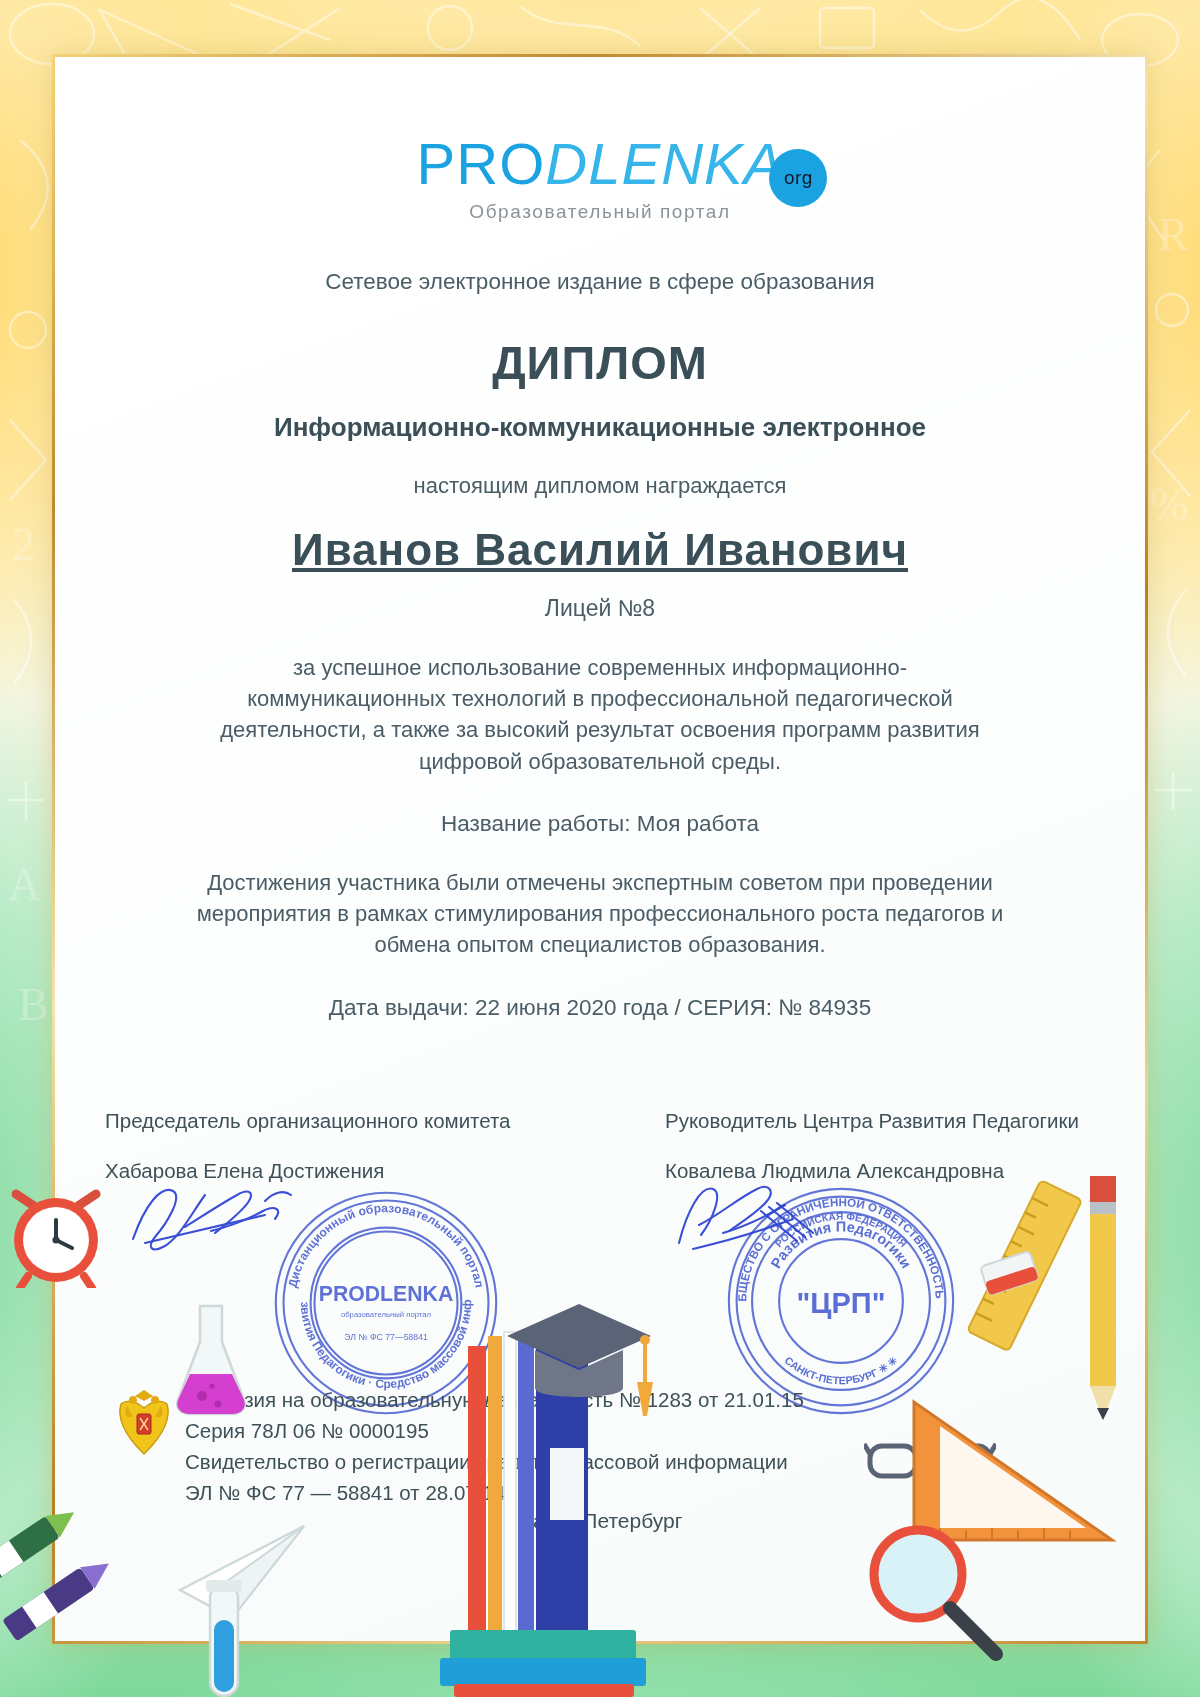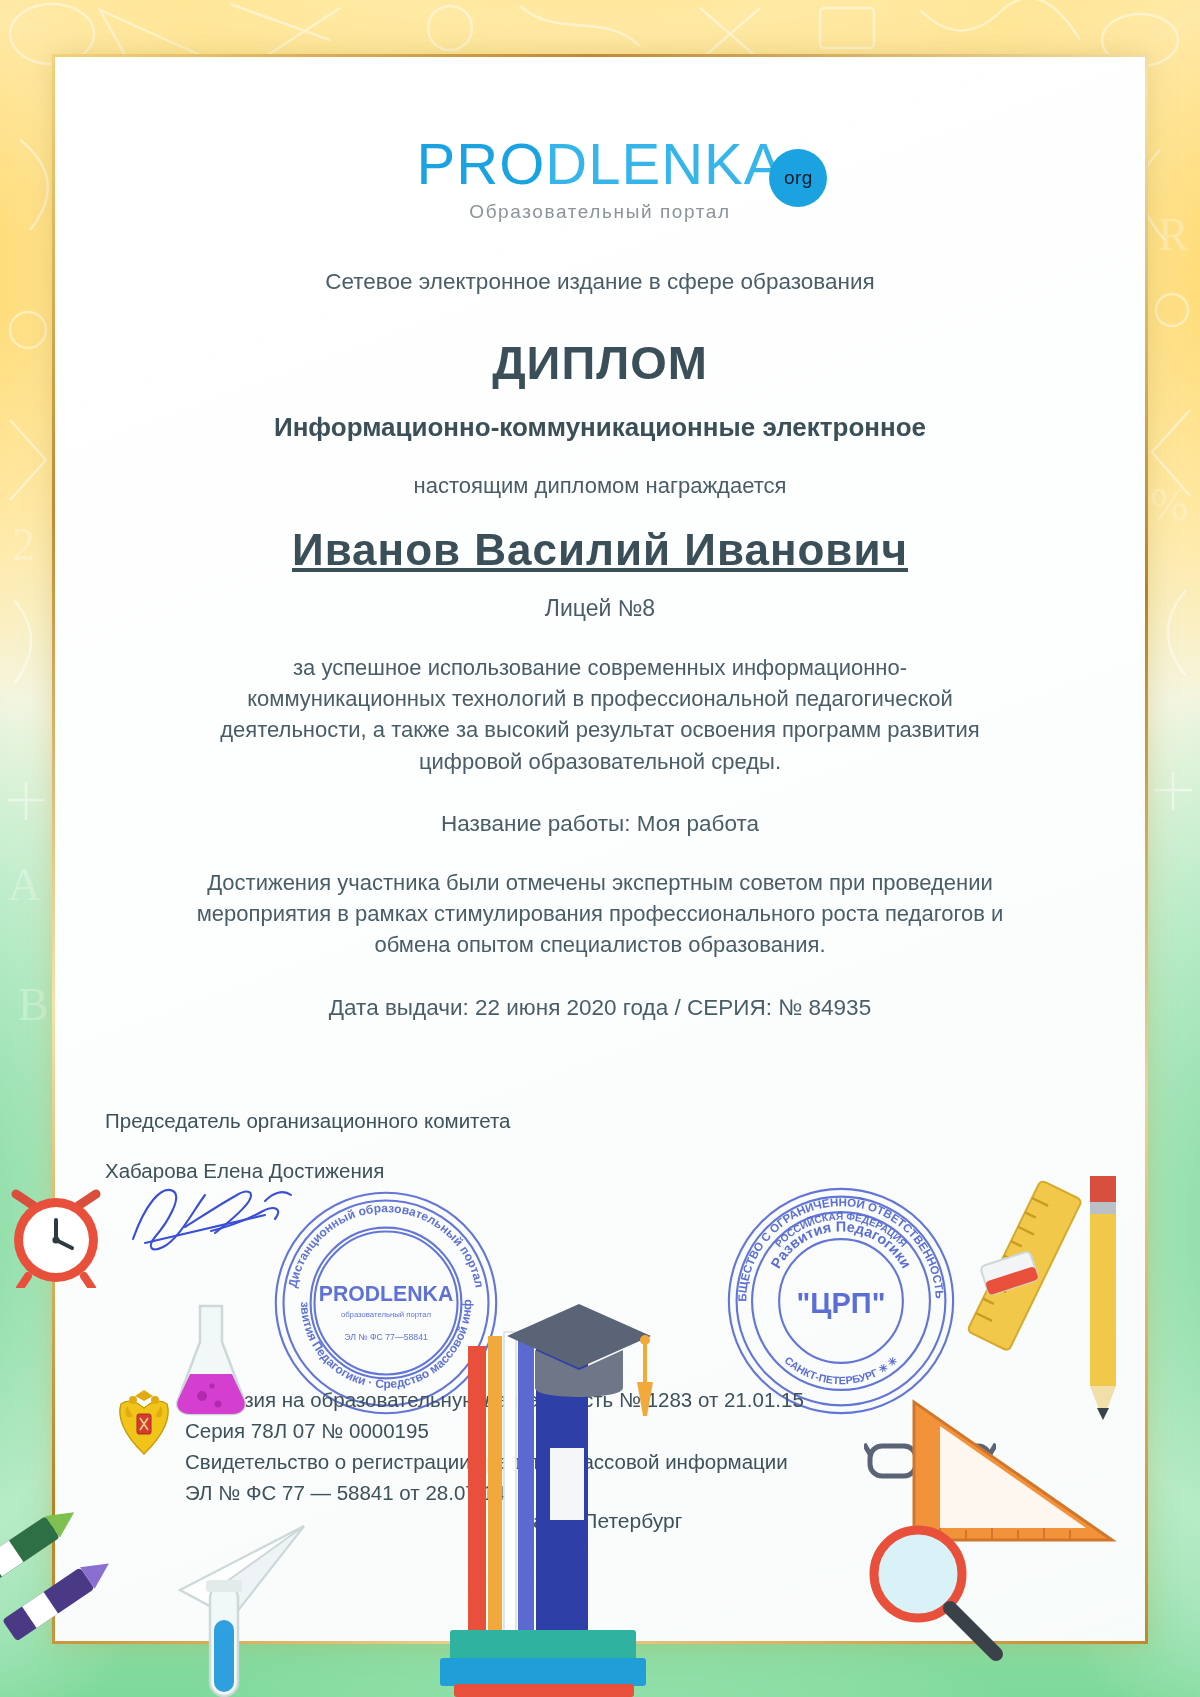--- a/index.html
+++ b/index.html
@@ -54,21 +54,21 @@
   .logo-wrap { position: relative; margin-top: 38px; height: 104px; }
   .logo-text {
     font-size: 58px;
     letter-spacing: 1px;
     font-weight: 400;
     color: #1aa3e0;
     line-height: 1;
     display: inline-block;
     position: relative;
   }
-  .logo-text .light { color: #36b5ea; }
+  .logo-text .light { color: #36b5ea; font-style: italic; }
   .logo-badge {
     position: absolute;
     right: -44px; bottom: -14px;
     width: 58px; height: 58px;
     border-radius: 50%;
     background: #1aa3e0;
     color: #0f172a;
     font-size: 19px;
     line-height: 58px;
     text-align: center;
@@ -246,20 +246,33 @@
             <g fill="none" stroke="#3a4fd6" stroke-width="2.1" stroke-linecap="round">
               <path d="M18 68 C30 34, 46 14, 58 20 C68 26, 52 52, 40 66 C32 76, 36 82, 48 76 C64 68, 78 40, 90 24"></path>
               <path d="M70 56 C86 46, 104 34, 122 24 C132 18, 140 20, 134 30 C128 40, 110 54, 100 62"></path>
               <path d="M96 60 C112 56, 130 50, 148 40 C160 34, 168 38, 160 48"></path>
               <path d="M30 72 C64 64, 100 56, 150 44"></path>
               <path d="M150 30 C158 22, 168 18, 176 24"></path>
             </g>
           </svg>
         </div>
 
+        <div class="sig-col right">
+          <div class="sig-role">Руководитель Центра Развития Педагогики</div>
+          <div class="sig-name">Ковалева Людмила Александровна</div>
+          <svg class="sig-mark" width="180" height="92" viewBox="0 0 180 92">
+            <g fill="none" stroke="#3a4fd6" stroke-width="2.1" stroke-linecap="round">
+              <path d="M14 72 C22 40, 36 14, 48 18 C58 22, 48 48, 36 64"></path>
+              <path d="M34 54 C54 44, 72 28, 92 18 C104 12, 110 20, 102 30 C94 40, 76 52, 64 60"></path>
+              <path d="M58 62 C78 56, 100 46, 120 34"></path>
+              <path d="M96 40 L132 70 M104 36 L140 66 M112 32 L148 62"></path>
+              <path d="M28 78 C62 70, 96 60, 128 48"></path>
+            </g>
+          </svg>
+        </div>
       </div>
 
       <svg class="stamp stamp-left" viewBox="0 0 240 240">
         <defs>
           <path id="arcTopL" d="M26,120 A94,94 0 0,1 214,120"></path>
           <path id="arcBotL" d="M32,120 A88,88 0 0,0 208,120"></path>
         </defs>
         <g fill="none" stroke="#2b43c9" stroke-width="2.2" opacity=".85">
           <circle cx="120" cy="120" r="114"></circle>
           <circle cx="120" cy="120" r="106"></circle>
@@ -317,21 +330,21 @@
             <path d="M14 20 C10 28 14 34 20 30 C16 26 16 22 14 20 Z" fill="#e0aa10"></path>
             <path d="M48 20 C52 28 48 34 42 30 C46 26 46 22 48 20 Z" fill="#e0aa10"></path>
             <rect x="24" y="28" width="14" height="20" rx="2" fill="#d63b2f" stroke="#a82c22" stroke-width="1"></rect>
             <path d="M27 32 L35 44 M35 32 L27 44" stroke="#f5e08a" stroke-width="1.4"></path>
             <circle cx="20" cy="14" r="4" fill="#e0aa10"></circle>
             <circle cx="42" cy="14" r="4" fill="#e0aa10"></circle>
           </g>
         </svg>
         <div class="lic-lines">
           <div>Лицензия на образовательную деятельность № 1283 от 21.01.15</div>
-          <div>Серия 78Л 07 № 0000195</div>
+          <div>Серия 78Л 06 № 0000195</div>
           <div>Свидетельство о регистрации средства массовой информации</div>
           <div>ЭЛ № ФС 77 — 58841 от 28.07.14</div>
         </div>
       </div>
 
       <div class="city">Санкт-Петербург</div>
     </div>
   </div>
 
   <svg class="art" style="left:0px;top:1178px;" width="112" height="110" viewBox="0 0 112 110">

